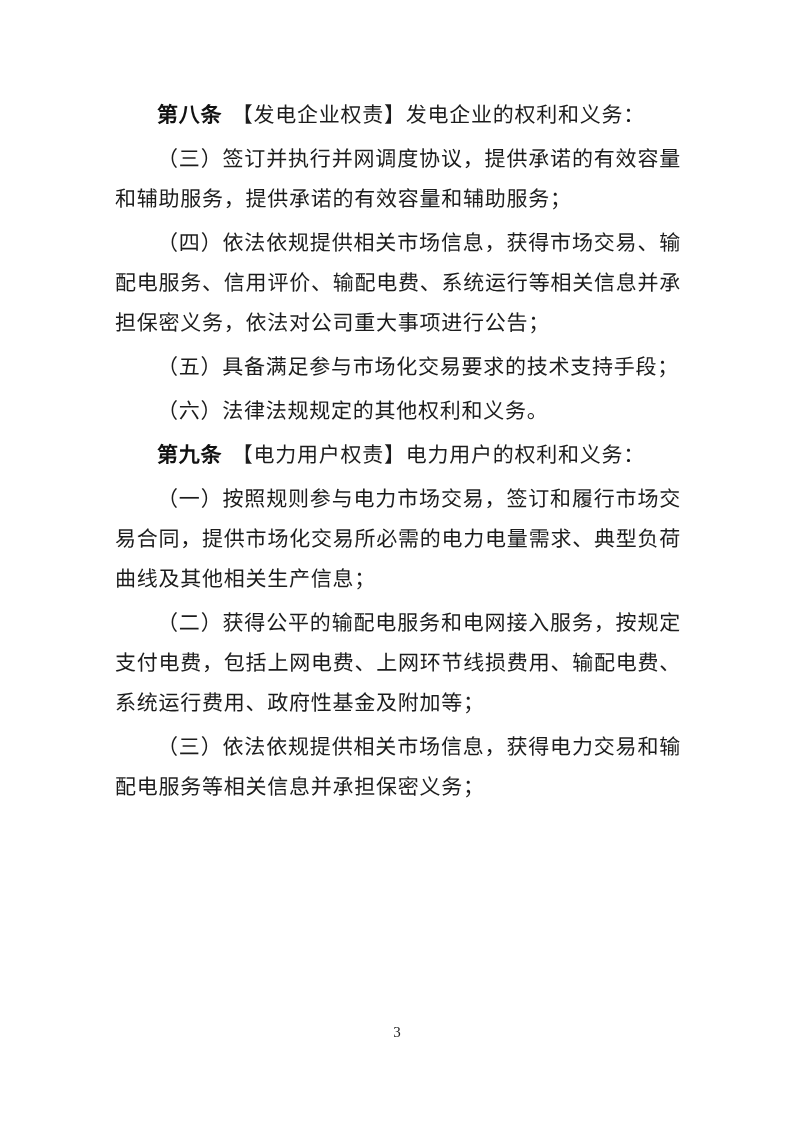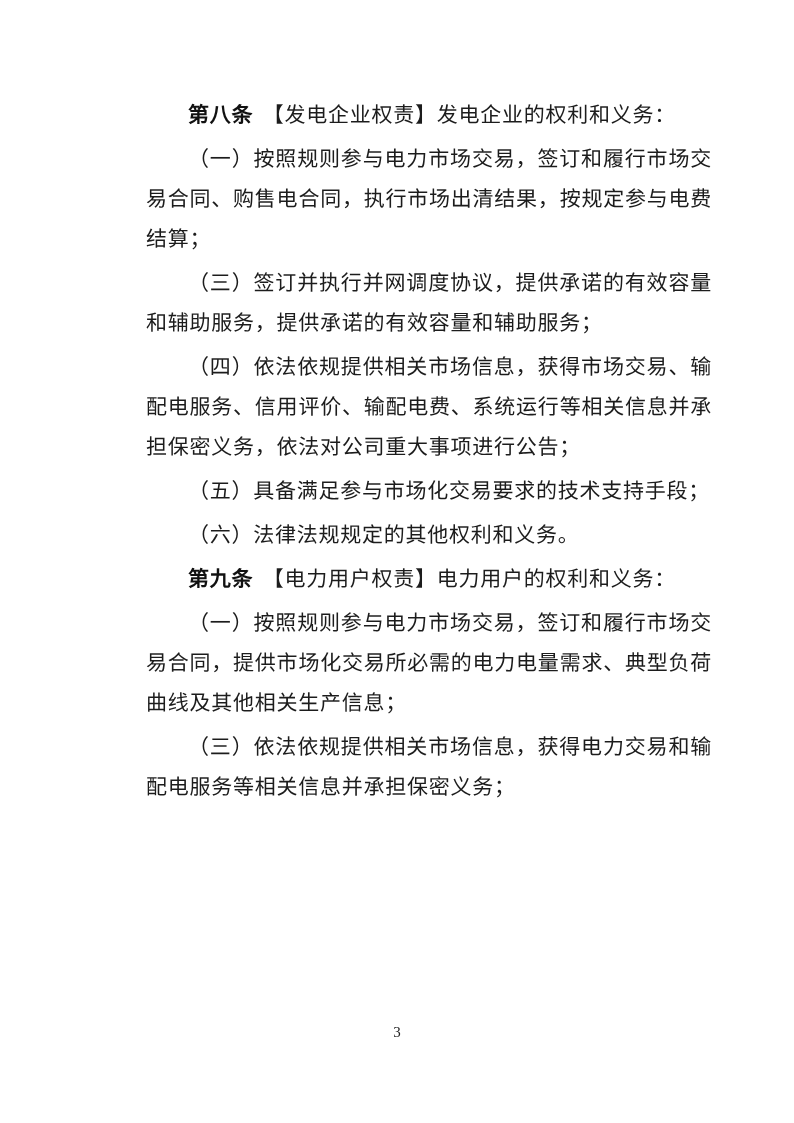--- a/index.html
+++ b/index.html
@@ -18,21 +18,20 @@
     height: 1123px;
     background: #ffffff;
     color: #1c1c1c;
     overflow: hidden;
   }
   .content {
     position: absolute;
     left: 115px;
     top: 95px;
     width: 566px;
-    margin-left: 31px;
   }
   p.para {
     margin: 0 0 4px 0;
     font-size: 21px;
     line-height: 40px;
     letter-spacing: 0.75px;
     text-align: justify;
     text-justify: inter-ideograph;
     word-break: break-all;
     line-break: anywhere;
@@ -58,35 +57,35 @@
   }
 </style>
 </head>
 <body>
 
 <div class="page">
   <div class="content">
 
     <p class="para"><span class="article-number">第八条</span><span>【发电企业权责】发电企业的权利和义务：</span></p>
 
-    <p class="para">（一）按照规则参与电力市场交易，签订和履行市场交易合同、购售电合同，执行市场出清结果，按规定参与电费结算；</p>
 
 
     <p class="para">（三）签订并执行并网调度协议，提供承诺的有效容量和辅助服务，提供承诺的有效容量和辅助服务；</p>
 
     <p class="para">（四）依法依规提供相关市场信息，获得市场交易、输配电服务、信用评价、输配电费、系统运行等相关信息并承担保密义务，依法对公司重大事项进行公告；</p>
 
     <p class="para">（五）具备满足参与市场化交易要求的技术支持手段；</p>
 
     <p class="para">（六）法律法规规定的其他权利和义务。</p>
 
     <p class="para"><span class="article-number">第九条</span><span>【电力用户权责】电力用户的权利和义务：</span></p>
 
     <p class="para">（一）按照规则参与电力市场交易，签订和履行市场交易合同，提供市场化交易所必需的电力电量需求、典型负荷曲线及其他相关生产信息；</p>
 
+    <p class="para">（二）获得公平的输配电服务和电网接入服务，按规定支付电费，包括上网电费、上网环节线损费用、输配电费、系统运行费用、政府性基金及附加等；</p>
 
     <p class="para">（三）依法依规提供相关市场信息，获得电力交易和输配电服务等相关信息并承担保密义务；</p>
 
 
   </div>
 
   <div class="footer">3</div>
 </div>
 
 </body></html>

